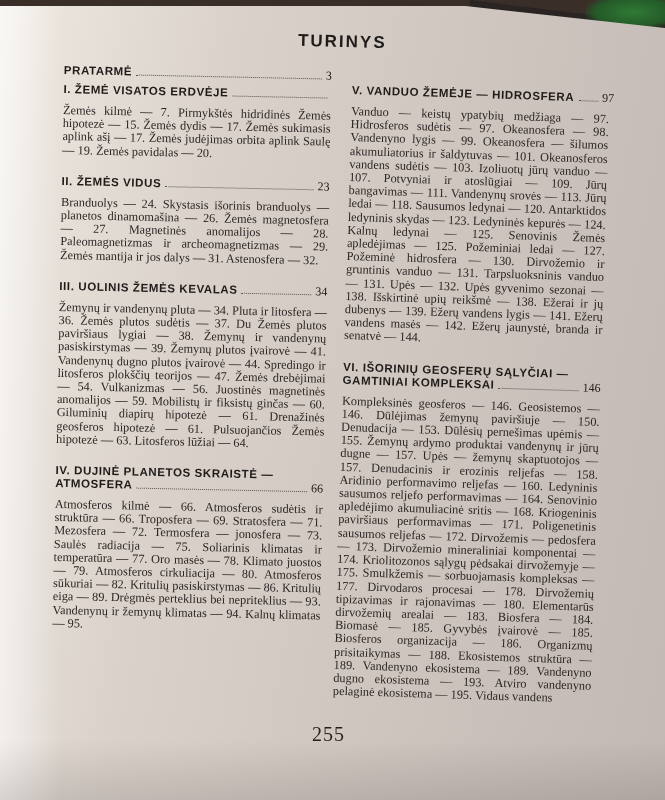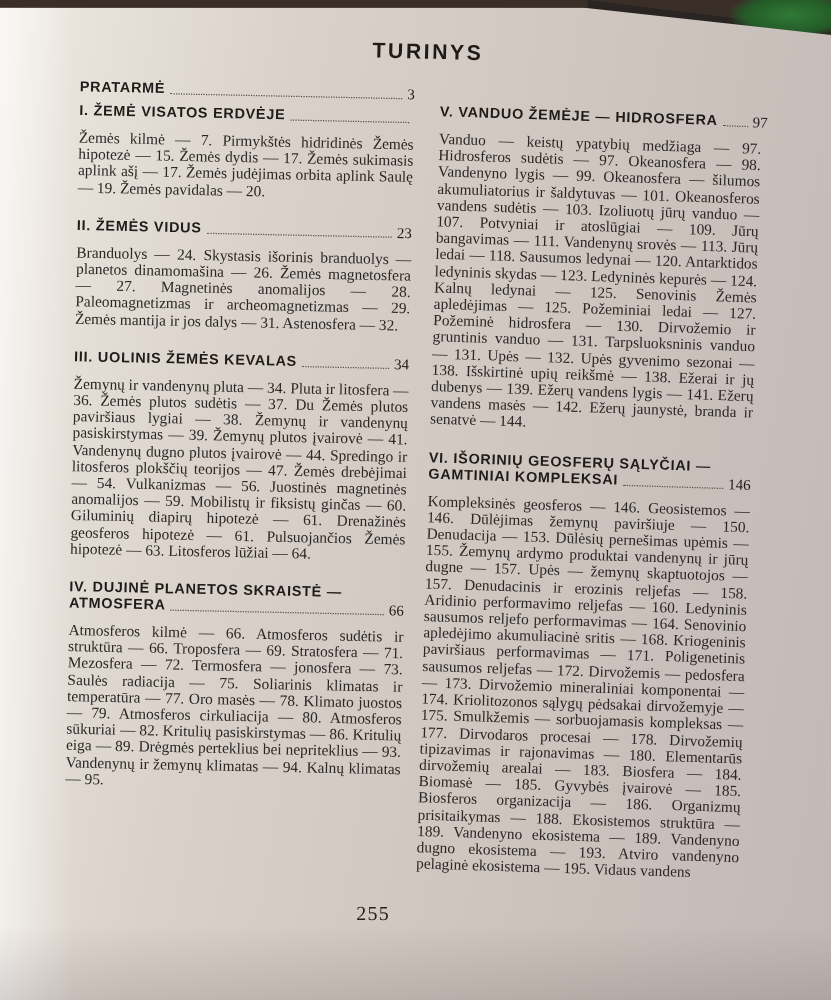--- a/index.html
+++ b/index.html
@@ -55,21 +55,21 @@
     flex: 1 1 auto; border-bottom: 1px dotted #5a5450; margin: 0 4px 3px 4px; min-width: 20px;
   }
   .heading .page-num {
     font-family: "Liberation Serif", serif; font-weight: normal; font-size: 12px; letter-spacing: 0;
   }
   .heading.multiline { display: block; text-align: justify; }
   .heading.multiline .line2 { display: flex; align-items: flex-end; }
   .body-text { margin-top: 8px; hyphens: manual; }
   .preface { display: flex; align-items: flex-end; margin-bottom: 6px; }
   .page-number {
-    position: absolute; left: 285px; top: 717px; font-size: 16px; color: #231f1d; letter-spacing: 1px;
+    position: absolute; left: 312px; top: 717px; font-size: 20px; color: #231f1d; letter-spacing: 1px;
   }
   .shadow-bottom {
     position: absolute; left: 0; bottom: 0; width: 665px; height: 60px;
     background: linear-gradient(180deg, rgba(0,0,0,0) 0%, rgba(60,50,50,0.15) 100%);
   }
 </style>
 </head>
 <body>
 
 <div class="backdrop"></div>

